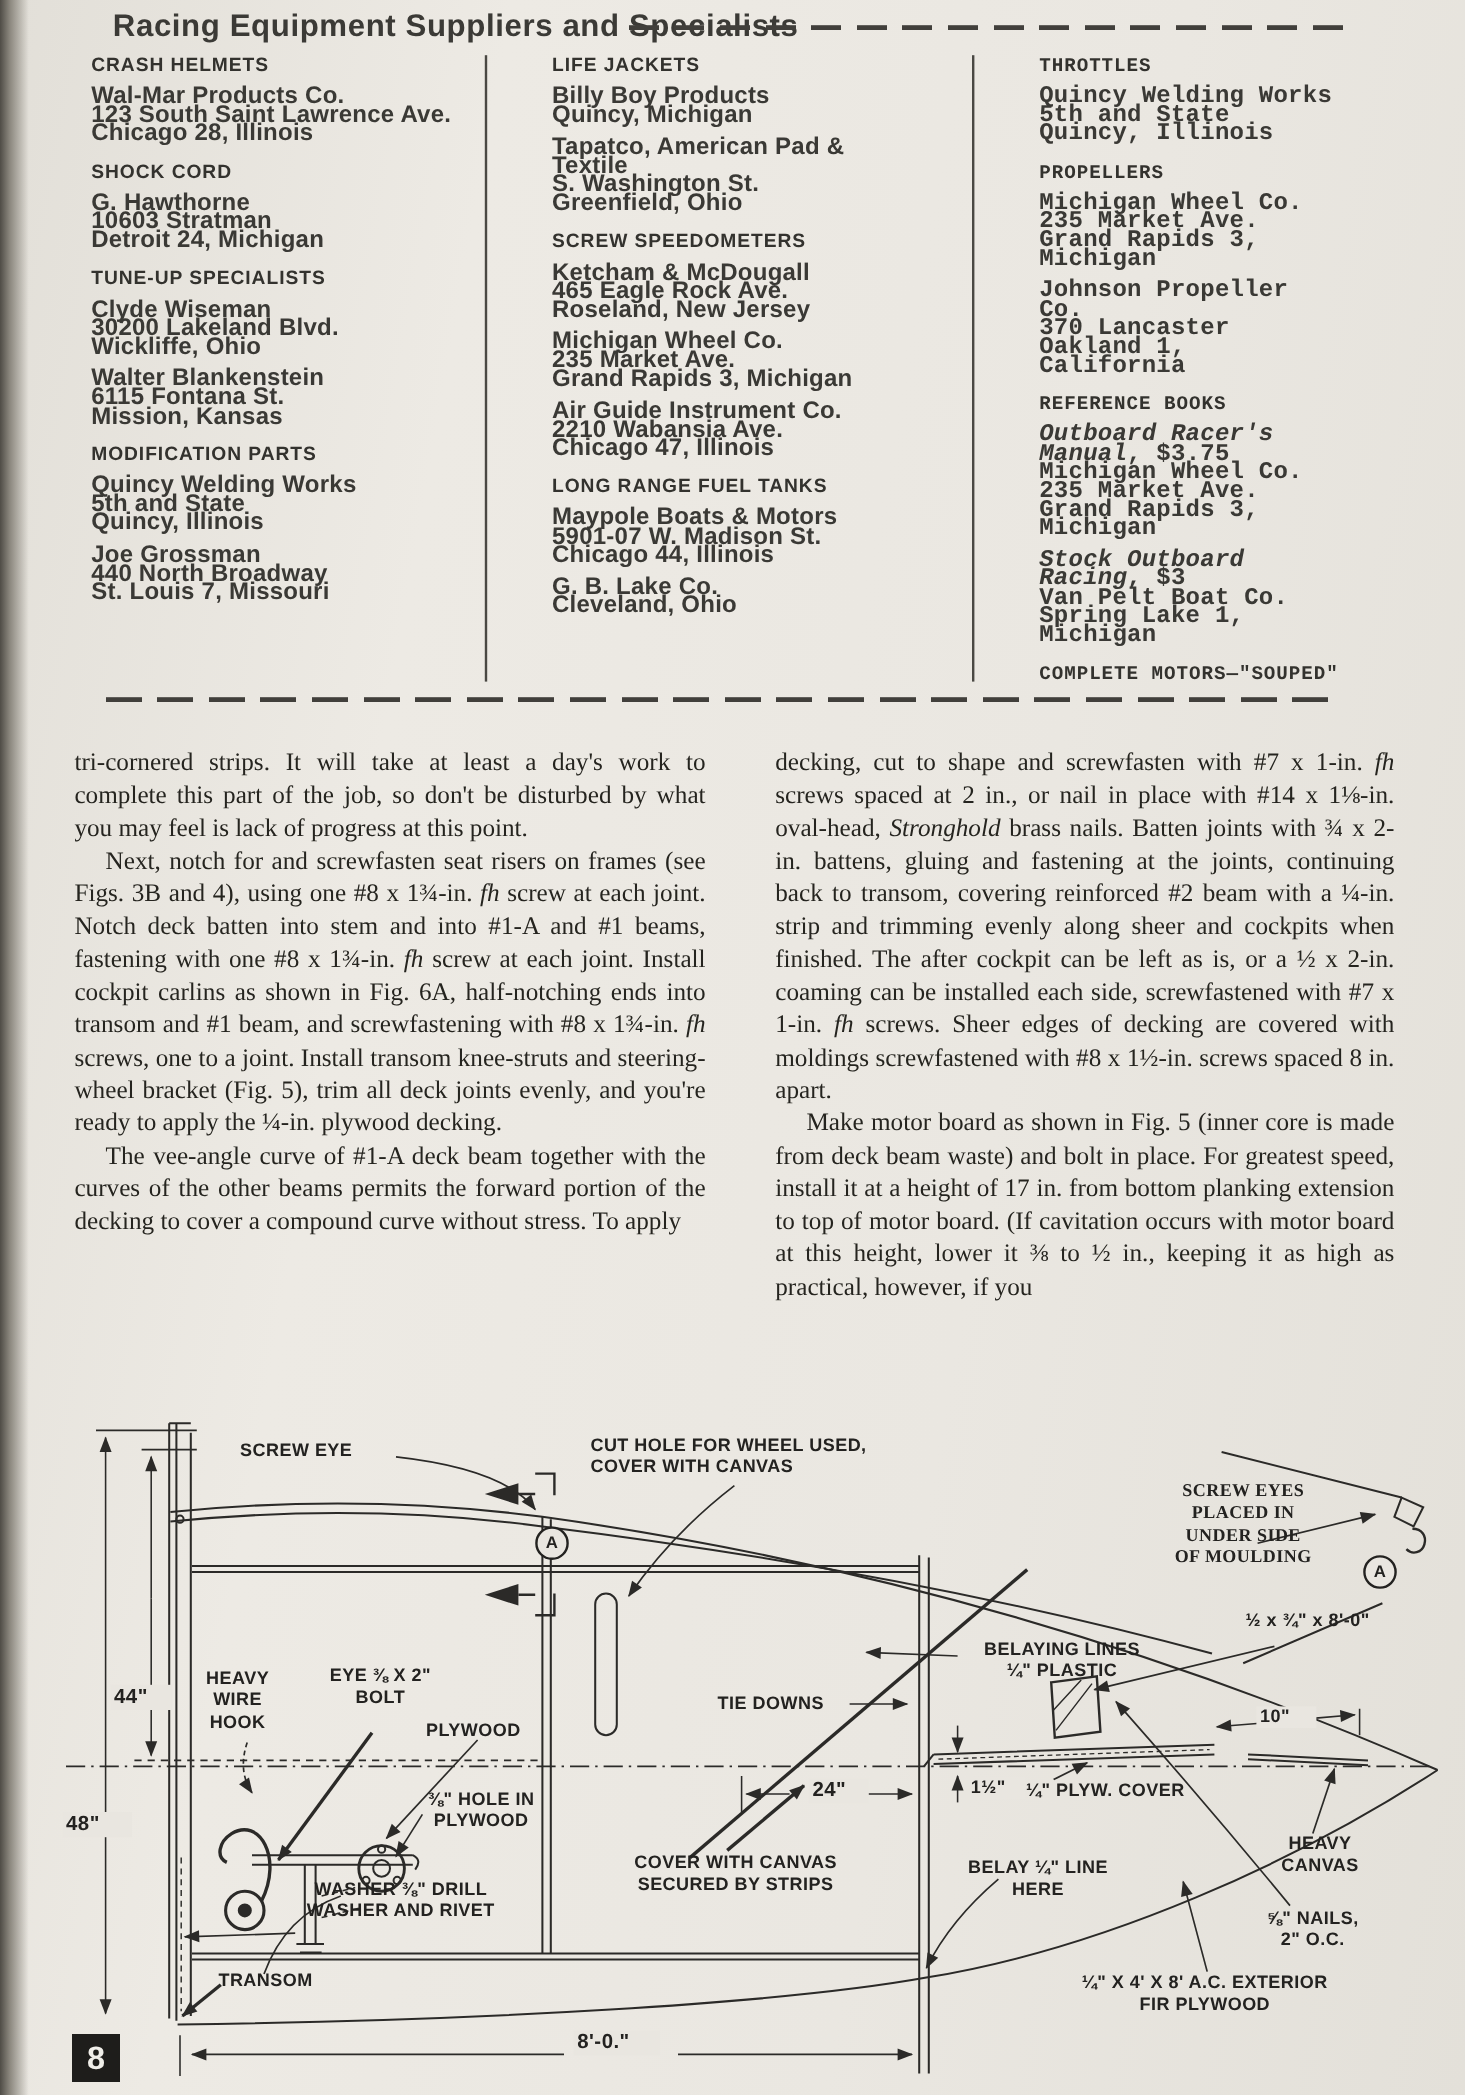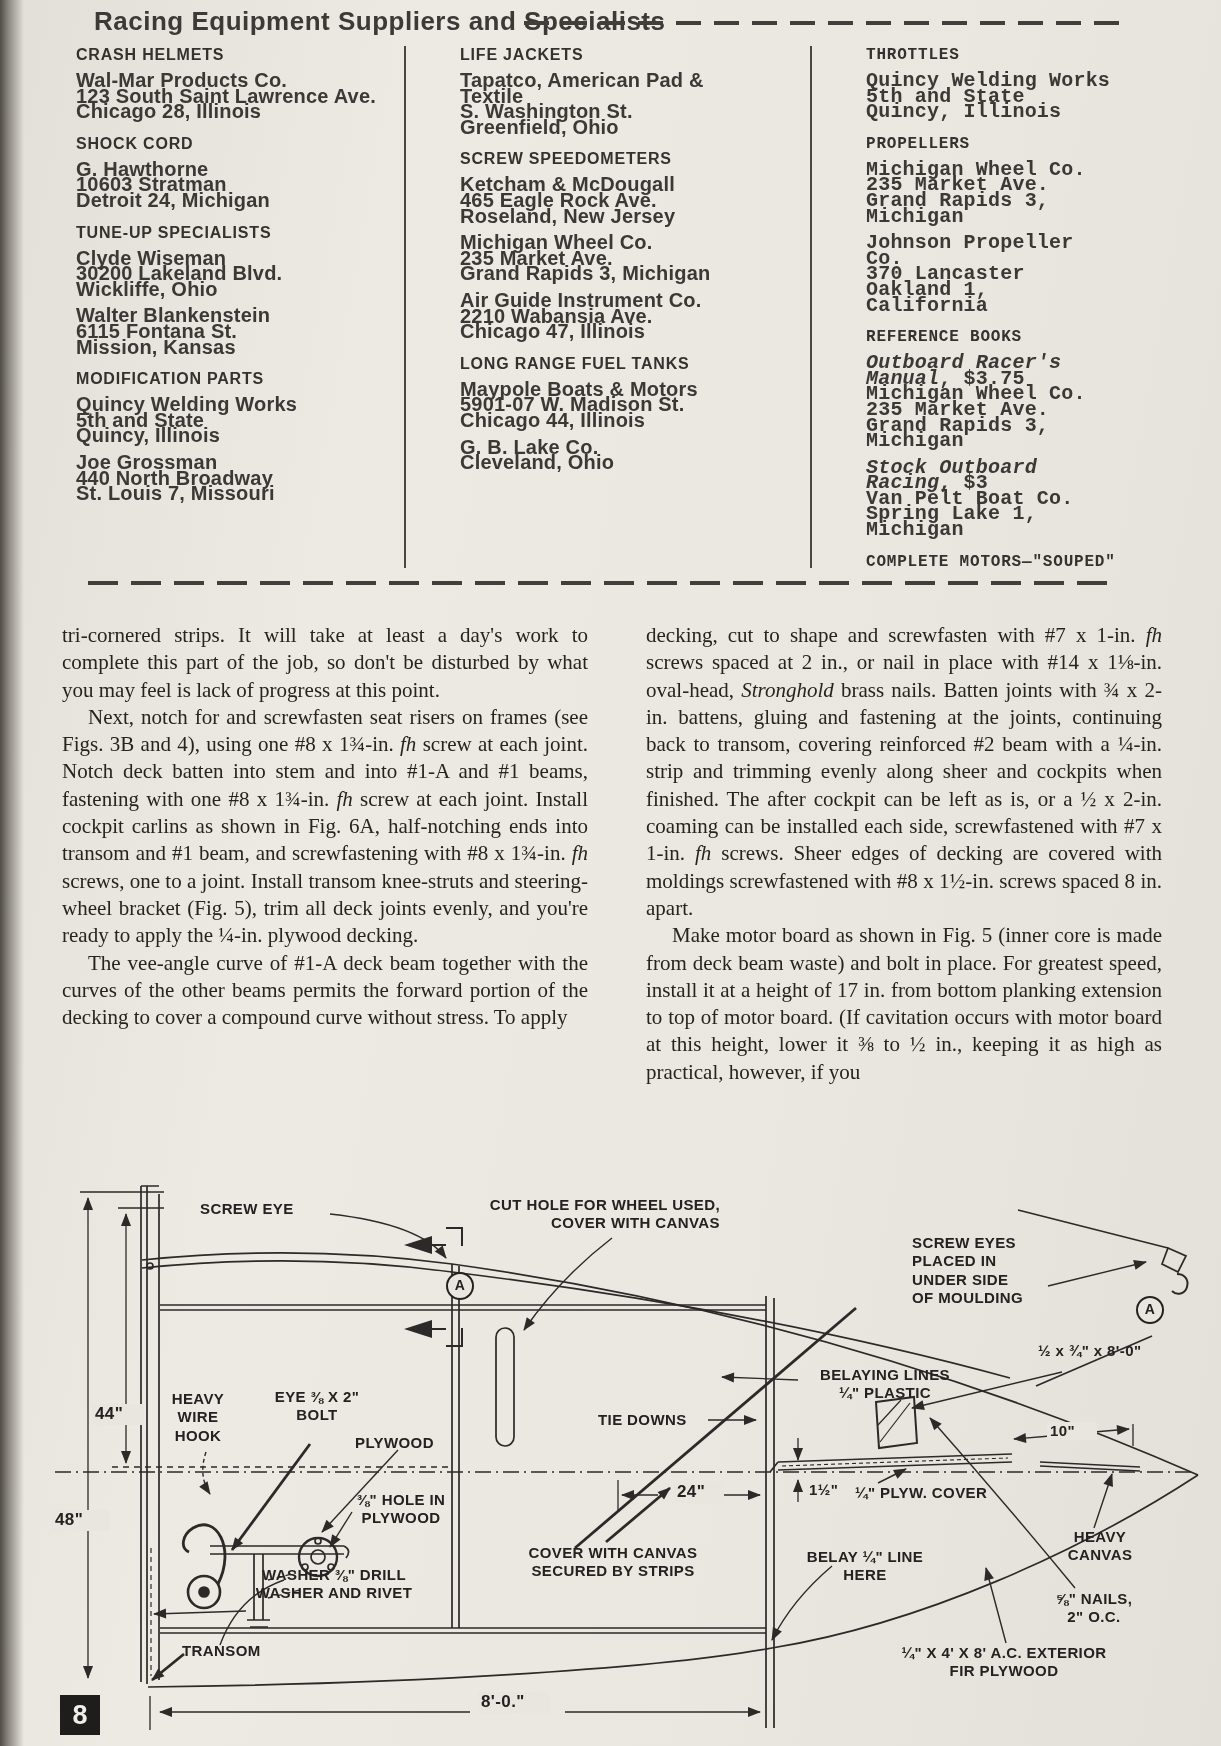--- a/index.html
+++ b/index.html
@@ -85,20 +85,24 @@
       <div class="dir-entry">
         <div class="dir-line">Joe Grossman</div>
         <div class="dir-line">440 North Broadway</div>
         <div class="dir-line">St. Louis 7, Missouri</div>
       </div>
     </div>
   <div class="dir-sep s1"></div>
   <div class="dir-col c2">
       <div class="dir-heading">LIFE JACKETS</div>
       <div class="dir-entry">
+        <div class="dir-line">Billy Boy Products</div>
+        <div class="dir-line">Quincy, Michigan</div>
+      </div>
+      <div class="dir-entry">
         <div class="dir-line">Tapatco, American Pad &amp; Textile</div>
         <div class="dir-line">S. Washington St.</div>
         <div class="dir-line">Greenfield, Ohio</div>
       </div>
       <div class="dir-heading">SCREW SPEEDOMETERS</div>
       <div class="dir-entry">
         <div class="dir-line">Ketcham &amp; McDougall</div>
         <div class="dir-line">465 Eagle Rock Ave.</div>
         <div class="dir-line">Roseland, New Jersey</div>
       </div>
@@ -259,23 +263,23 @@
       </g>
 
       <g stroke="#2b2a28" stroke-width="2" fill="none">
         <path d="M432,165 H446 M432,249 H446"></path>
         <path d="M446,148 h16 v18 M446,266 h16 v-18"></path>
       </g>
       <path d="M432,156 L404,165 L432,174 Z M432,240 L404,249 L432,258 Z" fill="#2b2a28" stroke="none"></path>
     </svg>
     <div style="position:absolute;left:0;top:0;width:100%;height:100%;">
         <div class="dlabel" style="left: 200px; top: 120px; width: 130px;">SCREW EYE</div>
-        <div class="dlabel" style="left: 448px; top: 116px; width: 272px; text-align: right;">CUT HOLE FOR WHEEL USED,
+        <div class="dlabel" style="left: 492px; top: 116px; width: 272px; text-align: left;">CUT HOLE FOR WHEEL USED,
 COVER WITH CANVAS</div>
-        <div class="dlabel" style="left: 912px; top: 154px; width: 152px; ">SCREW EYES
+        <div class="dlabel" style="left: 960px; top: 154px; width: 152px; text-align: center; font-family: Liberation Serif, serif;">SCREW EYES
 PLACED IN
 UNDER SIDE
 OF MOULDING</div>
         <div class="dlabel circ" style="left: 446px; top: 192px;">A</div>
         <div class="dlabel circ" style="left: 1136px; top: 216px;">A</div>
         <div class="dlabel mask big" style="left: 92px; top: 324px; width: 46px;">44"</div>
         <div class="dlabel mask big" style="left: 52px; top: 430px; width: 52px;">48"</div>
         <div class="dlabel" style="left: 152px; top: 310px; width: 92px; text-align: center;">HEAVY
 WIRE
 HOOK</div>

